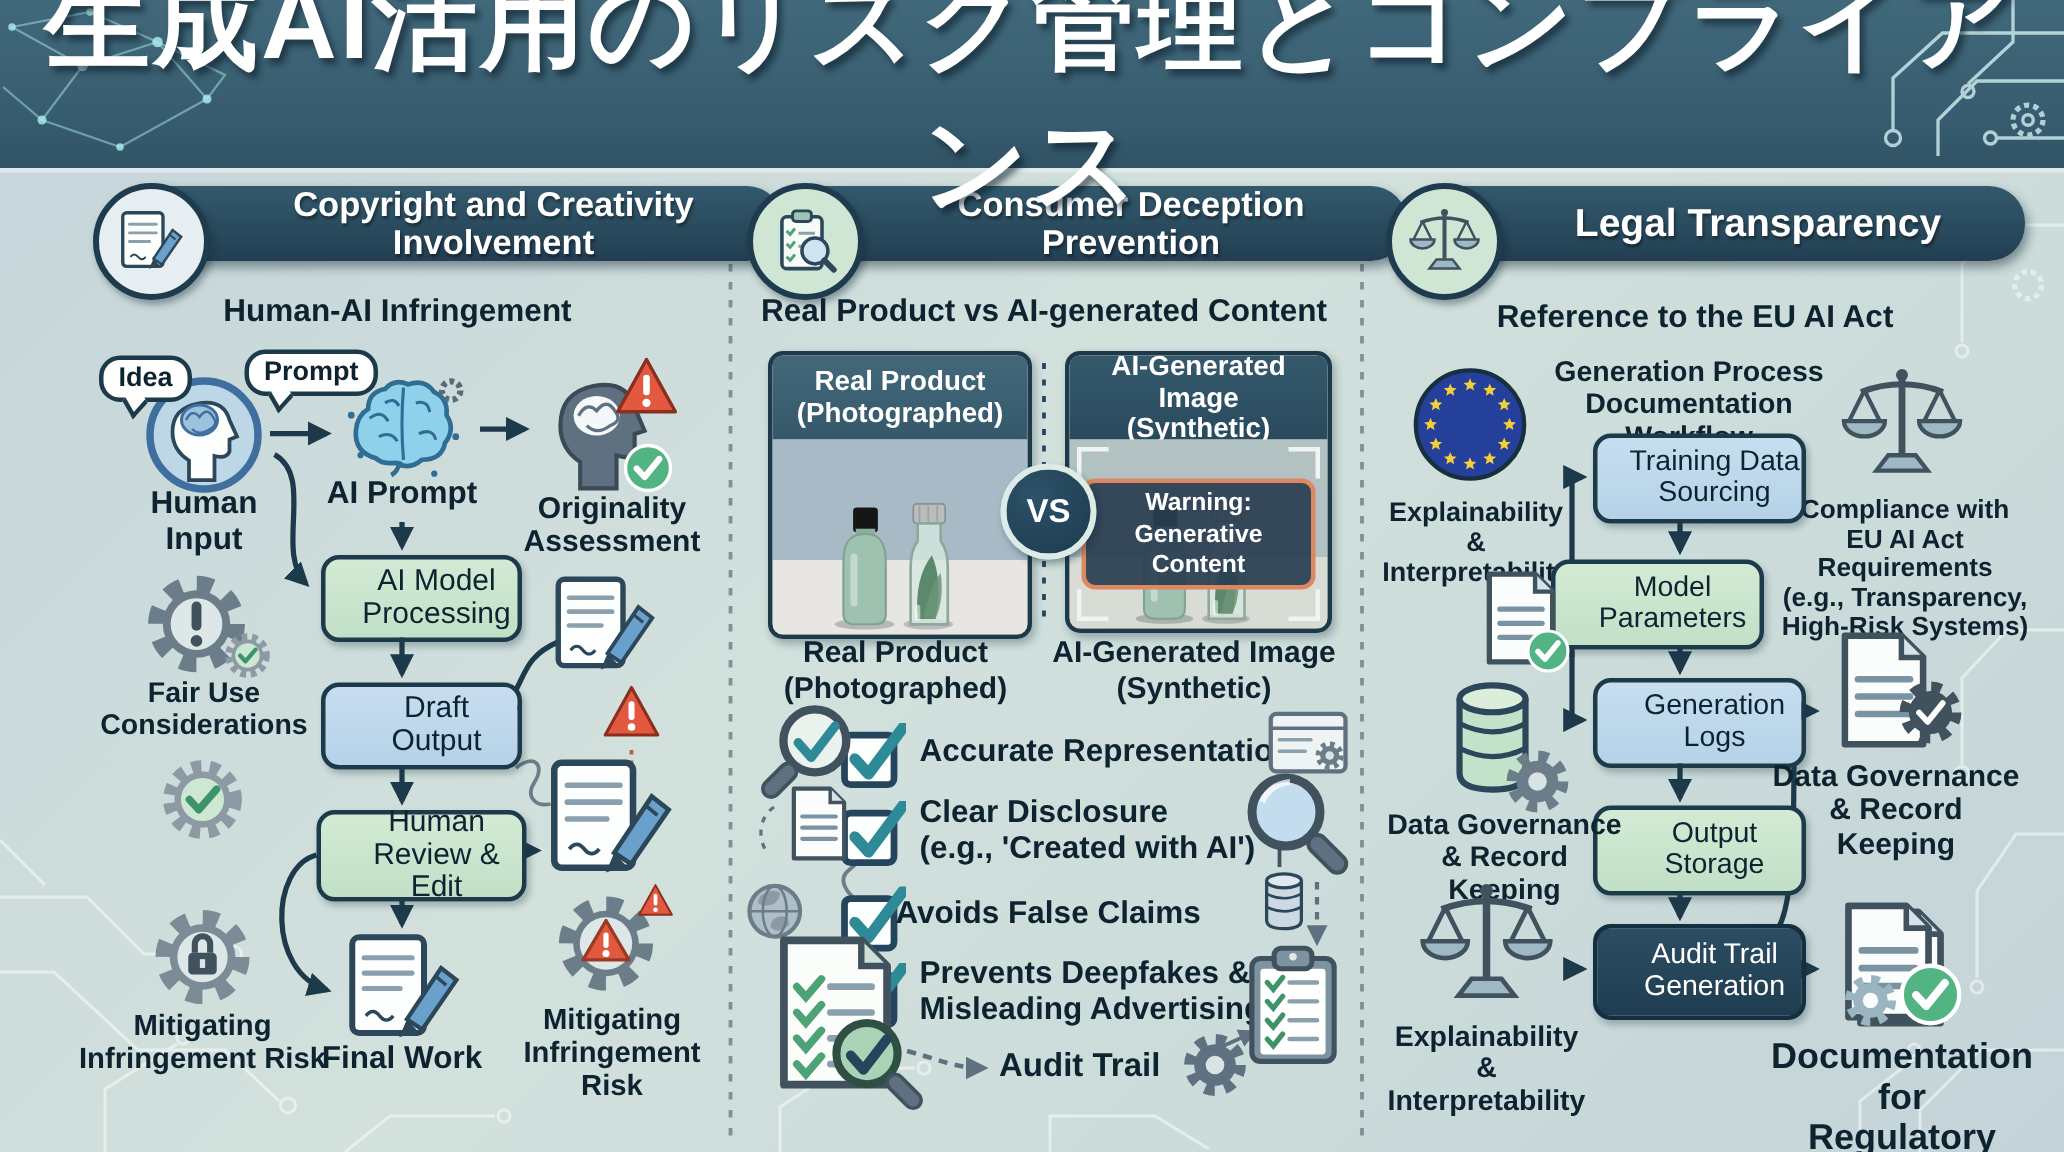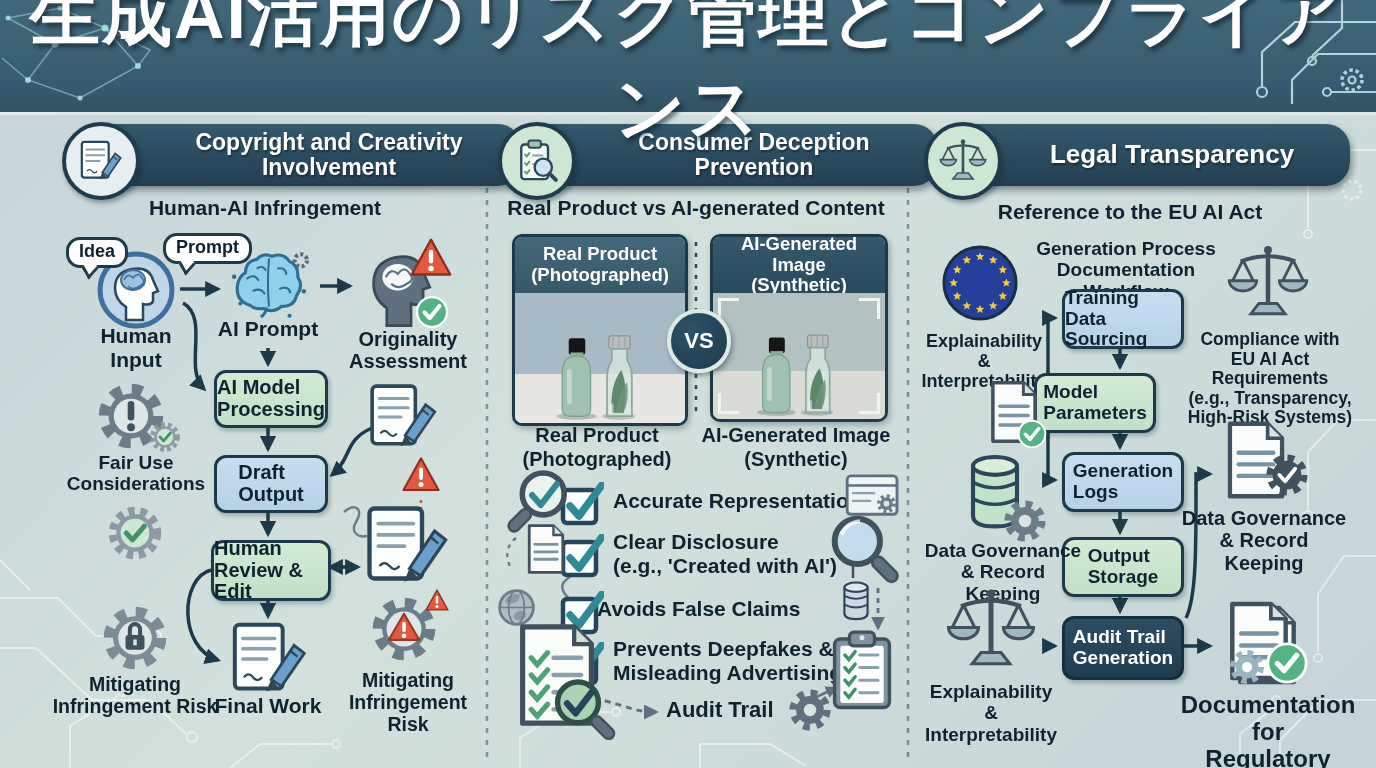--- a/index.html
+++ b/index.html
@@ -13,33 +13,33 @@
   .banner{position:absolute;left:0;top:0;width:1376px;height:112px;z-index:4;
           background:linear-gradient(180deg,#41697b 0%,#365a6d 80%,#2f5264 100%);
           border-bottom:3px solid #dfe9ea;}
   .banner h1{position:absolute;left:0;right:0;top:50%;transform:translateY(-54%);margin:14px;
              text-align:center;color:#fff;font-size:70px;font-weight:700;letter-spacing:2px;
              text-shadow:3px 4px 4px rgba(8,24,34,.55);}
   .banner svg{position:absolute;top:0;left:0}
   
   .hcirc{position:absolute;z-index:3;width:70px;height:70px;border-radius:50%;border:4px solid #1f3c4e;
          display:flex;align-items:center;justify-content:center;box-shadow:2px 3px 5px rgba(18,40,55,.4);}
-  .hpill{position:absolute;z-index:2;height:62px;border-radius:24px;
+  .hpill{position:absolute;z-index:2;height:50px;border-radius:24px;
          background:linear-gradient(180deg,#33596d 0%,#223f52 100%);
          display:flex;align-items:center;justify-content:center;color:#fff;font-weight:700;
          text-align:center;line-height:1.07;white-space:pre-line;
          box-shadow:2px 4px 7px rgba(12,32,46,.45);text-shadow:1px 2px 2px rgba(0,0,0,.4);}
   .sub{position:absolute;z-index:2;text-align:center;font-weight:700;font-size:21px;color:#0e2330;}
   
   .lbl{position:absolute;z-index:2;text-align:center;font-weight:700;color:#0e2330;
        white-space:pre-line;line-height:1.12;font-size:19px;}
   .fbox{position:absolute;z-index:2;border:3px solid #1c3a4a;border-radius:12px;
-        display:flex;align-items:center;justify-content:center;text-align:left;font-weight:700;
+        display:flex;align-items:center;justify-content:center;text-align:center;font-weight:400;
         font-size:20px;line-height:1.08;color:#0e2330;white-space:pre-line;
-        box-shadow:2px 3px 4px rgba(25,50,65,.28);}
+        box-shadow:2px 3px 4px rgba(25,50,65,.28);padding-left:20px;}
   .green{background:linear-gradient(180deg,#d3ead4,#c2e0c7);}
   .blue{background:linear-gradient(180deg,#c8def0,#b4d2e8);}
   .darkbox{background:linear-gradient(180deg,#2c4d62,#1f3d50);color:#fff;border-color:#142f3f;font-size:19px;}
   .bub{position:absolute;z-index:3;background:#fff;border:3px solid #1c3a4a;border-radius:14px;
        padding:1px 10px 3px;font-weight:700;font-size:18px;color:#0e2330;}
   .bub::after{content:"";position:absolute;bottom:-10px;left:14px;width:11px;height:11px;background:#fff;
        border-right:3px solid #1c3a4a;border-bottom:3px solid #1c3a4a;transform:rotate(60deg) skewX(18deg);}
   
   .panel{position:absolute;z-index:2;border:3.5px solid #1c3a4a;border-radius:10px;overflow:hidden;
          box-shadow:2px 3px 6px rgba(25,50,65,.32);}
@@ -543,20 +543,22 @@
     <div class="ph" style="background:linear-gradient(180deg,#35596b,#284a5c)">AI-Generated Image
 (Synthetic)</div>
     <div class="photo" style="background:linear-gradient(180deg,#b2c2c2 0%,#b2c2c2 62%,#d9dbd5 62%)">
       <svg class="bottles" width="116" height="100" viewBox="0 0 100 88">
           <use href="#i-bottles"></use>
         </svg>
       <span class="bk" style="left:5px;top:5px;border-right:none;border-bottom:none"></span>
       <span class="bk" style="right:5px;top:5px;border-left:none;border-bottom:none"></span>
       <span class="bk" style="left:5px;bottom:5px;border-right:none;border-top:none"></span>
       <span class="bk" style="right:5px;bottom:5px;border-left:none;border-top:none"></span>
+      <div class="chip">Warning:
+Generative Content</div>
     </div>
   </div>
 
   <div class="vs" style="left:667px;top:309px">VS</div>
 
   <div class="cap" style="left:510px;top:424px;width:174px">Real Product
 (Photographed)</div>
   <div class="cap" style="left:700px;top:424px;width:192px">AI-Generated Image
 (Synthetic)</div>
 

